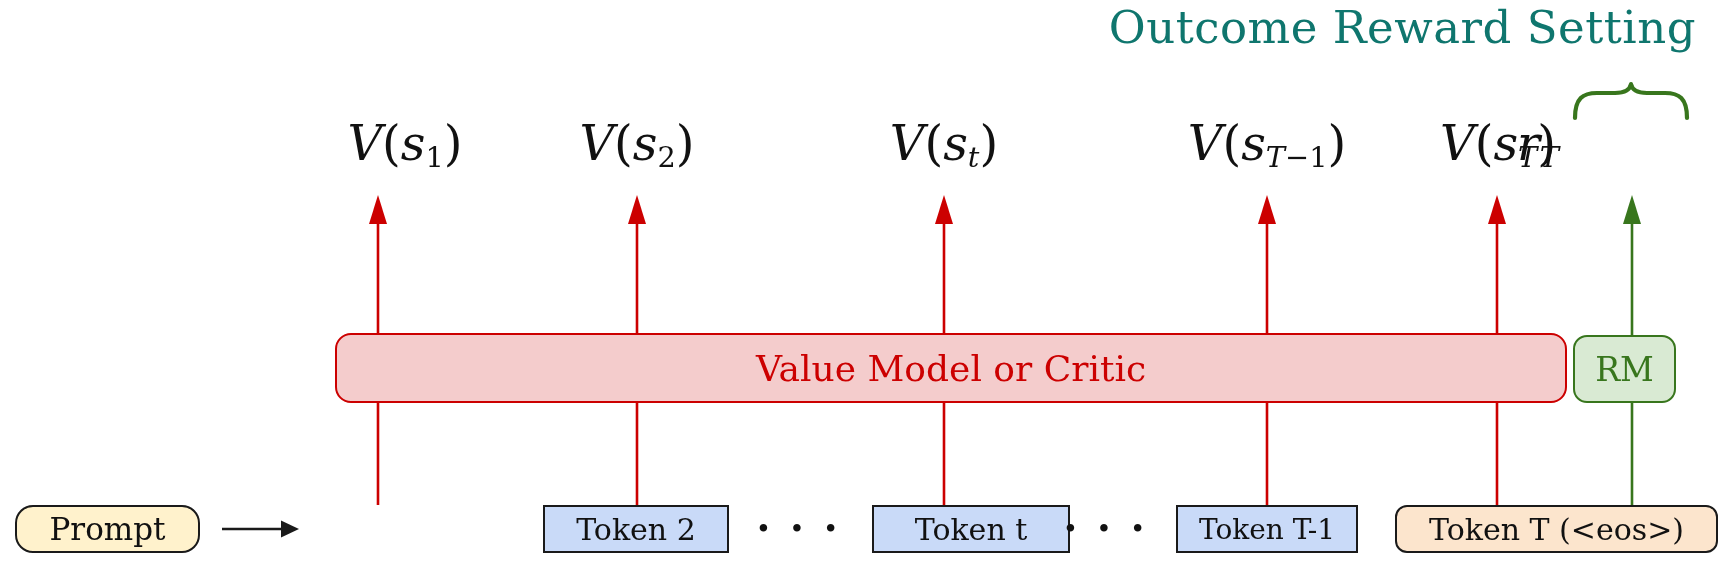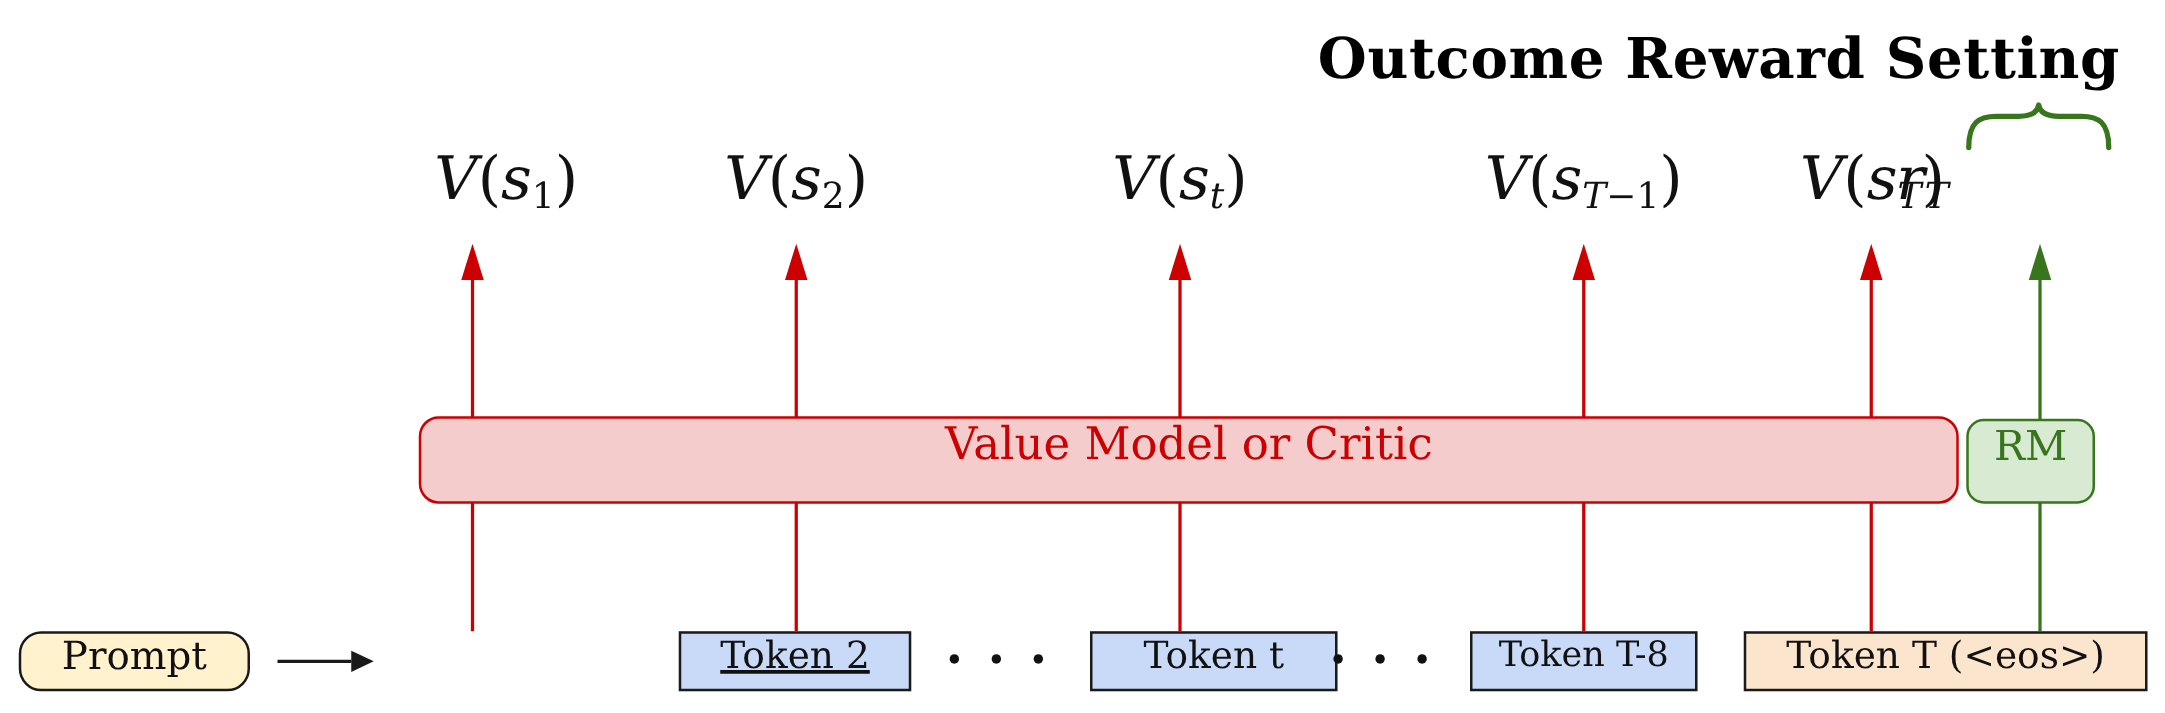--- a/index.html
+++ b/index.html
@@ -3,57 +3,57 @@
 <meta charset="utf-8">
 <style>
   html,body { margin:0; padding:0; background:#ffffff; }
   .canvas {
     position:relative; width:1732px; height:570px; background:#ffffff;
     font-family:"DejaVu Serif", serif; overflow:hidden;
   }
   svg.arrows { position:absolute; left:0; top:0; z-index:1; }
 
   .title {
-    position:absolute; top:20px; right:36px; z-index:3;
-    font-size:45px; letter-spacing:0.5px; color:#000000; white-space:nowrap;font-weight:bold;
+    position:absolute; top:1px; right:36px; z-index:3;
+    font-size:45px; letter-spacing:0.5px; color:#0f766e; white-space:nowrap;
   }
 
   .vlabel {
     position:absolute; top:116px; transform:translateX(-50%); z-index:3;
     font-size:48px; color:#111; white-space:nowrap; line-height:1.15;
   }
   .mi { font-style:italic; }
   .msub { font-size:0.60em; vertical-align:-0.25em; }
   .msub .mi { font-style:italic; }
 
   .box {
     position:absolute; box-sizing:border-box; z-index:2;
-    display:flex; align-items:flex-start; justify-content:center;
+    display:flex; align-items:center; justify-content:center;
     white-space:nowrap;
   }
   .critic {
     left:335px; top:333px; width:1232px; height:70px;
     background:#f4cccc; border:2.6px solid #cc0000; border-radius:16px;
     color:#cc0000; font-size:36px;
   }
   .rm {
     left:1573px; top:335px; width:103px; height:68px;
     background:#d9ead3; border:2.6px solid #38761d; border-radius:14px;
     color:#38761d; font-size:33px;
   }
   .tok {
     top:505px; height:48px; border:2.6px solid #1a1a1a;
     background:#c9daf8; color:#111; font-size:30px;
   }
   .prompt  { left:15px;   width:185px; background:#fff2cc; font-size:31px;border-radius:18px; }
   .token1  { left:297px;  width:163px; }
-  .token2  { left:543px;  width:186px;text-decoration:underline; }
+  .token2  { left:543px;  width:186px; }
   .tokent  { left:872px;  width:198px; }
   .tokentm1{ left:1176px; width:182px; font-size:28px; }
-  .tokenT  { left:1395px; width:323px; background:#fce5cd; }
+  .tokenT  { left:1395px; width:323px; background:#fce5cd;border-radius:12px; }
 
   .dots {
     position:absolute; top:505px; height:48px; z-index:2;
     transform:translateX(-50%);
     display:flex; align-items:center; justify-content:center;
     font-size:26px; color:#111; word-spacing:10px; white-space:nowrap;
   }
   .dots1 { left:797px; }
   .dots2 { left:1104px; }
 </style>
@@ -132,19 +132,19 @@
   </div>
   <div class="box tok token2">
     <span>Token 2</span>
   </div>
   <div class="dots dots1">• • •</div>
   <div class="box tok tokent">
     <span>Token t</span>
   </div>
   <div class="dots dots2">• • •</div>
   <div class="box tok tokentm1">
-    <span>Token T-8</span>
+    <span>Token T-1</span>
   </div>
   <div class="box tok tokenT">
     <span>Token T (&lt;eos&gt;)</span>
   </div>
 
 </div>
 
 </body></html>

